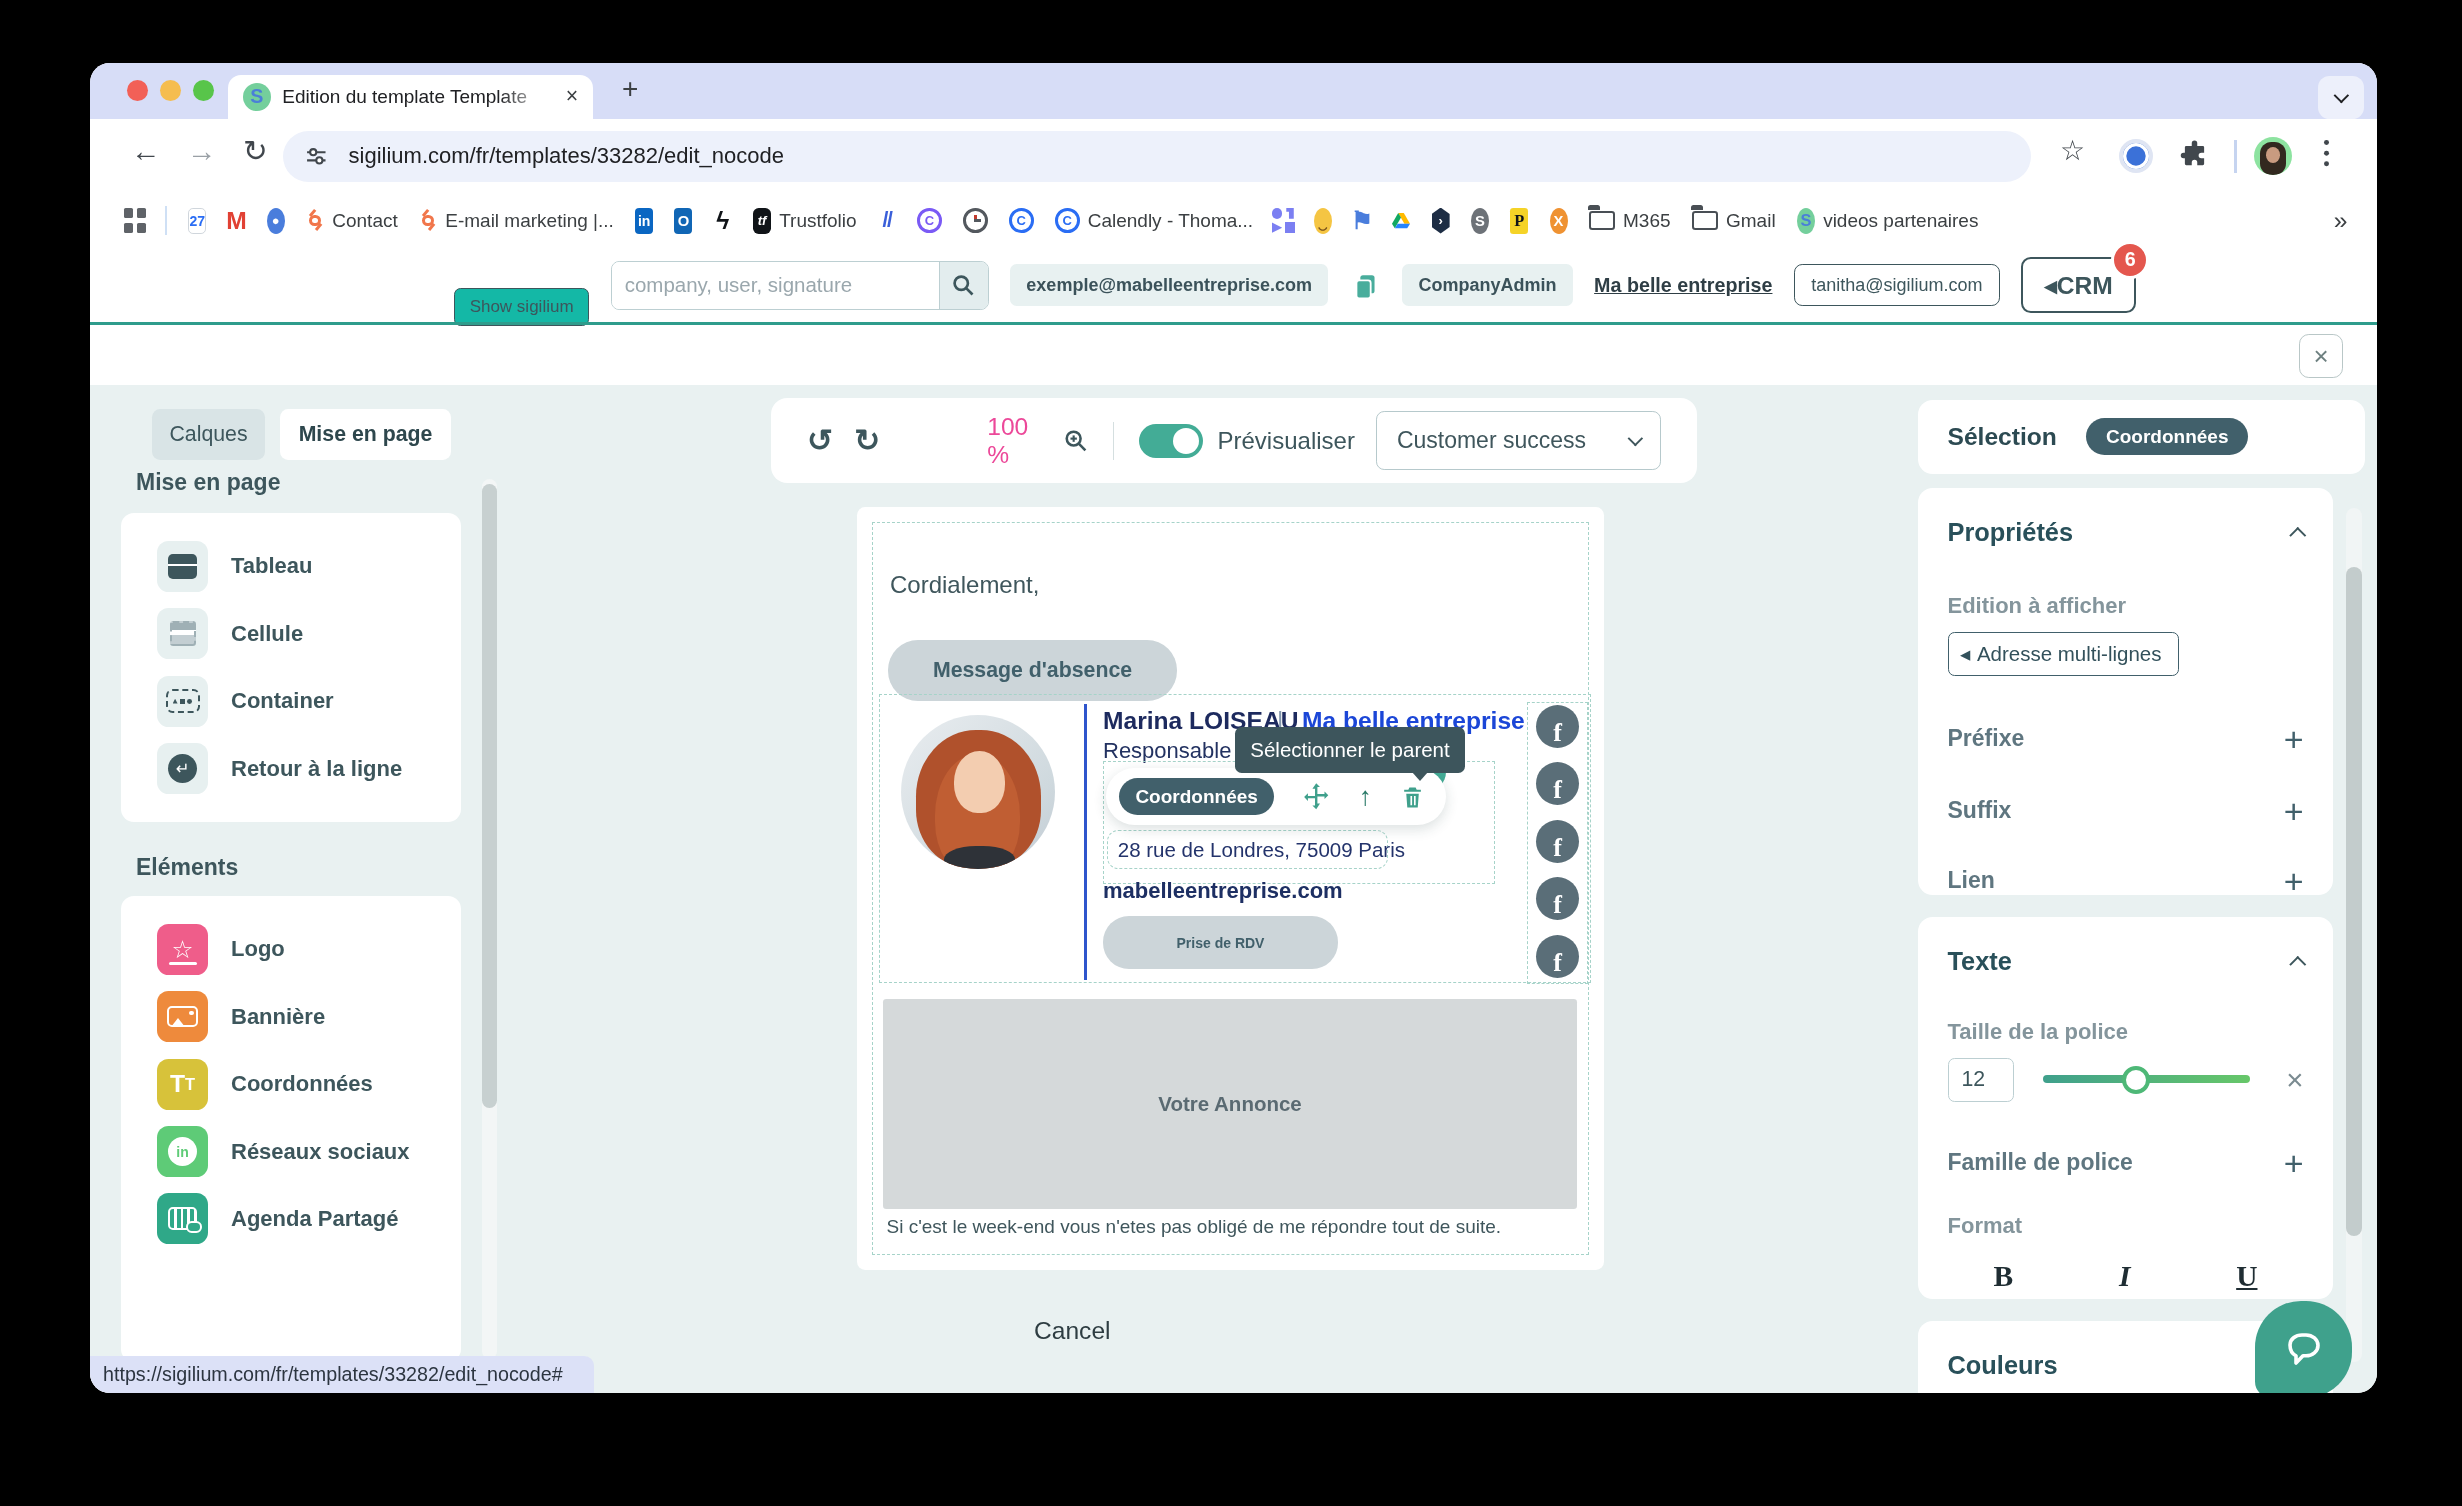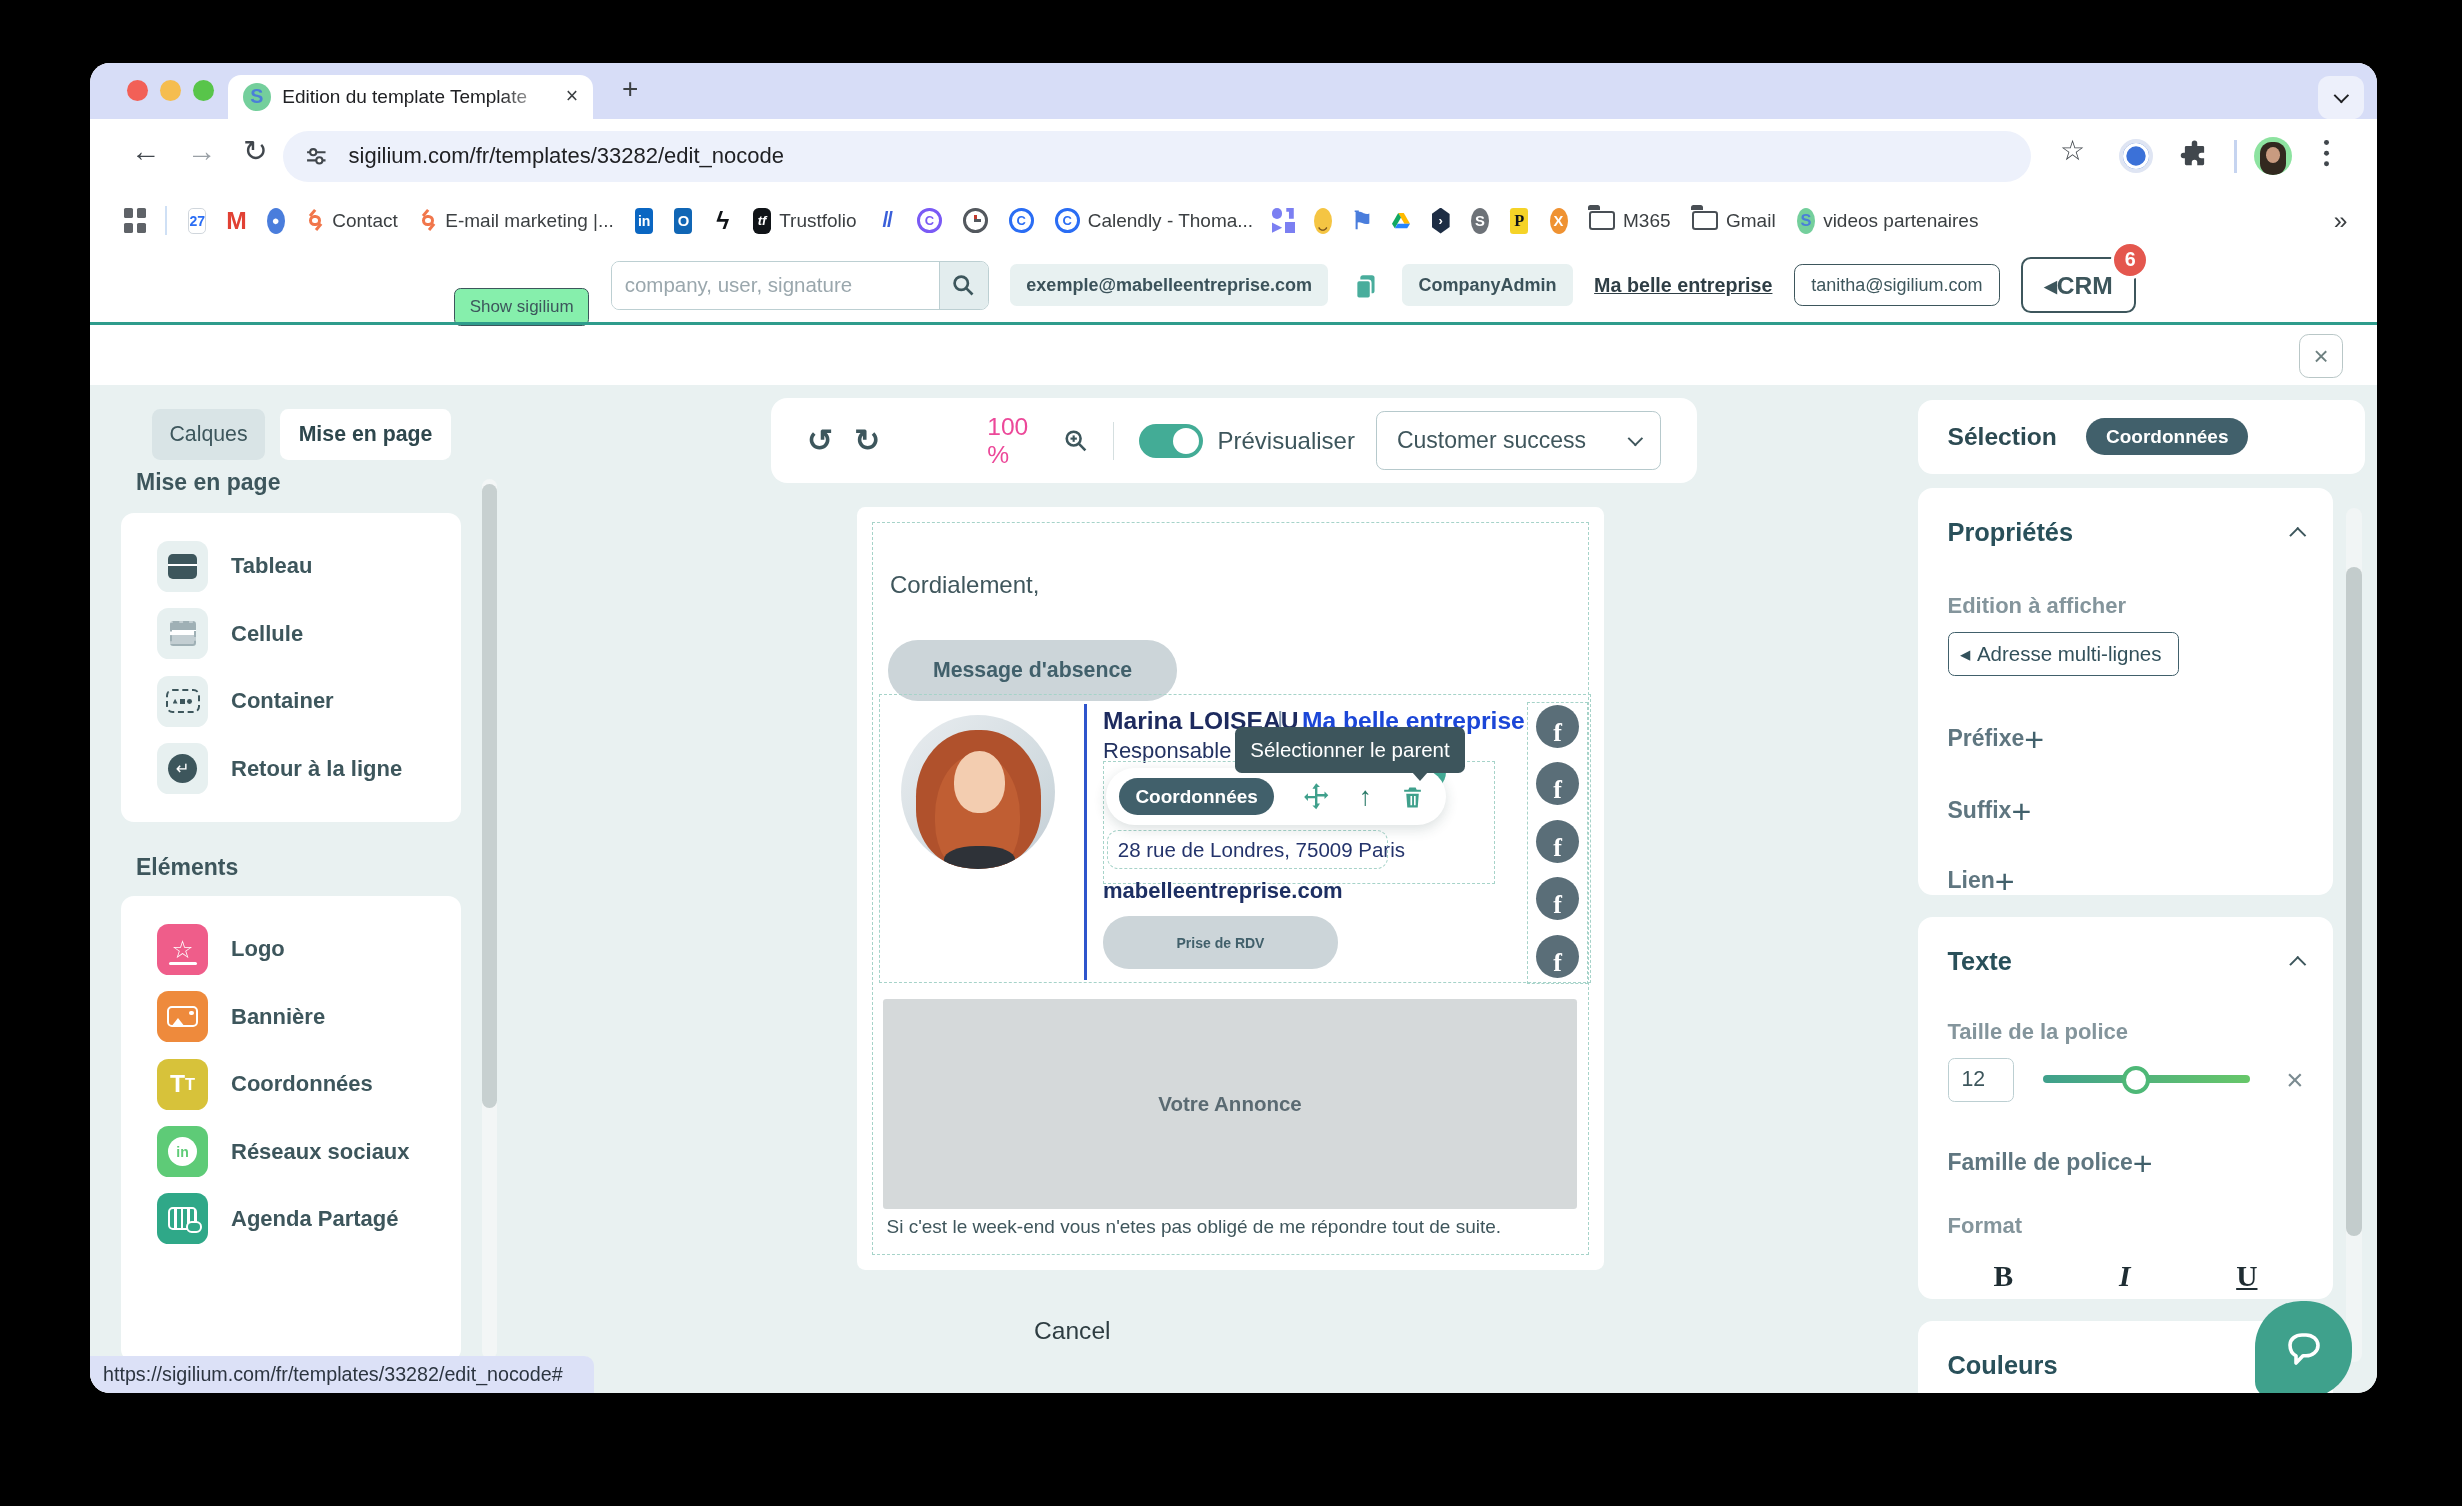--- a/index.html
+++ b/index.html
@@ -65,21 +65,21 @@
   .bi-globe { background:#6d7278; border-radius:50%; color:#fff; font-size:14.8px; }
   .bi-p { background:#f5d327; border-radius:3.3px; color:#101418; font-size:16.4px; font-family:"Liberation Serif",serif; }
   .bi-x { background:#ef9232; border-radius:50%; color:#fff; font-size:14.8px; }
   .bi-folder { position:relative; width:26px; height:19.7px; background:#fff; border:2.5px solid #494f55; border-radius:3.3px; }
   .bi-folder:before { content:""; position:absolute; left:-2.5px; top:-7.4px; width:11.5px; height:4.9px; background:#494f55; border-radius:2.5px 2.5px 0 0; }
   .bi-sig { background:#74cf9c; border-radius:50%; color:#4a7fd8; font-size:16.4px; }
   .bm-more { margin-left:auto; font-size:24.6px; color:#3c4043; flex:none; }
 
   
   .appheader { position:absolute; left:0; top:185px; width:100%; height:74px; background:#fff; display:flex; align-items:center; justify-content:center; gap:21.3px; padding-left:123px; }
-  .outline-btn { border:1.6px solid #3d565c; border-radius:6.6px; background:#86efac; color:#3d565c; font-size:17px; padding:8.2px 14.8px; white-space:nowrap;margin-top:44px; }
+  .outline-btn { border:1.6px solid #3d565c; border-radius:6.6px; background:#14b8a6; color:#3d565c; font-size:17px; padding:8.2px 14.8px; white-space:nowrap;margin-top:44px; }
   .searchbox { width:378px; height:49px; border:1.6px solid #bccfd2; border-radius:8.2px; display:flex; overflow:hidden; background:#fff; }
   .searchbox input { border:none; outline:none; flex:1; font-size:20.5px; color:#5b6a70; padding:0 13px; font-family:"Liberation Sans",sans-serif; min-width:0; }
   .searchbox input::placeholder { color:#9aa7ad; }
   .searchseg { width:49px; background:#e3edee; border-left:1.6px solid #bccfd2; display:flex; align-items:center; justify-content:center; }
   .pill-gray { background:#e8f1f1; border-radius:6.6px; font-size:18px; font-weight:bold; color:#3b525a; padding:10.7px 16.4px; white-space:nowrap; }
   .copy-ic svg { display:block; }
   .link-ul { font-size:19.7px; font-weight:bold; color:#2f3e45; text-decoration:underline; white-space:nowrap; }
   .pill-outline { border:1.6px solid #3d565c; border-radius:8.2px; font-size:18px; color:#3d565c; padding:9.8px 16.4px; background:#fff; white-space:nowrap; }
   .crm-wrap { position:relative; }
   .crm-btn { border:2.5px solid #3d565c; border-radius:9.8px; background:#fff; color:#3d565c; font-size:24.6px; font-weight:bold; padding:11.5px 21.3px; }
@@ -173,21 +173,21 @@
   .rp-card { position:absolute; left:1828px; background:#fff; border-radius:14.8px; }
   .rp-sel { top:14.8px; width:447px; height:74px; display:flex; align-items:center; gap:29.5px; padding:0 29.5px; }
   .rp-sel .ttl { font-size:24.6px; font-weight:bold; color:#2c4a52; }
   .rp-sel .chip { background:#41606b; color:#fff; font-weight:bold; font-size:19px; border-radius:19px; padding:7.4px 19.7px; }
   .rp-main { width:415px; padding:29.5px; }
   .rp-head { display:flex; align-items:center; justify-content:space-between; }
   .rp-head .ttl { font-size:25.4px; font-weight:bold; color:#29505a; }
   .chev-up { width:11.5px; height:11.5px; border-right:2.5px solid #3d565c; border-bottom:2.5px solid #3d565c; transform:rotate(225deg); margin-top:6.6px; }
   .rp-sub { font-size:22px; color:#84959c; font-weight:bold; }
   .rp-select { margin-top:13px; width:231px; height:44px; border:1.6px solid #41606b; border-radius:6.6px; display:flex; align-items:center; gap:6.6px; padding:0 11.5px; font-size:20.5px; color:#33515b; }
-  .rp-row { display:flex; align-items:center; }
+  .rp-row { display:flex; align-items:center; justify-content:space-between; }
   .rp-row .lbl { font-size:23px; font-weight:bold; color:#5f7680; }
   .plus { font-size:34px; color:#41606b; font-weight:400; line-height:1; }
   .size-row { display:flex; align-items:center; margin-top:13px; }
   .size-input { width:121px; height:44px; border:1.6px solid #bccfd2; border-radius:6.6px; font-size:21.3px; color:#3d565c; display:flex; align-items:center; padding-left:13px; }
   .slider { position:relative; width:207px; height:28px; margin-left:29.5px; flex:none; }
   .slider .track { position:absolute; left:0; right:0; top:9.8px; height:8.2px; border-radius:4.1px; background:linear-gradient(90deg,#3fa08c,#67c769); }
   .slider .thumb { position:absolute; left:38%; top:0; width:28px; height:28px; border-radius:50%; background:#fff; border:4.1px solid #4eb877; }
   .clear-x { margin-left:36px; font-size:29.5px; color:#7b8b91; }
   .fmt-row { display:flex; justify-content:space-between; padding:0 46px; margin-top:21.3px; }
   .fmt-b { font-size:29.5px; font-weight:bold; color:#1f2d33; font-family:"Liberation Serif",serif; }

